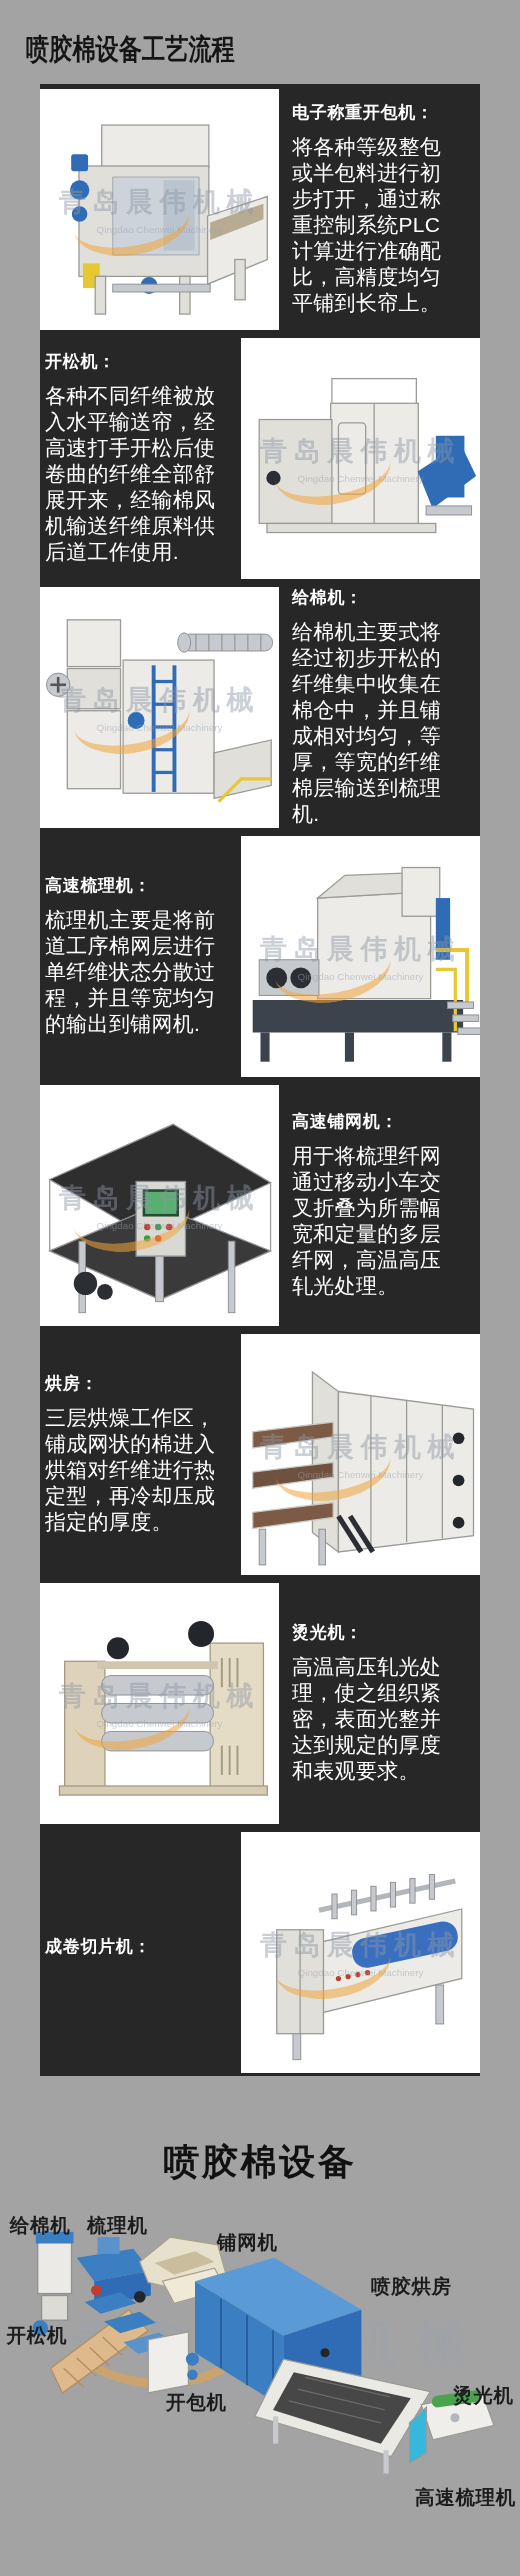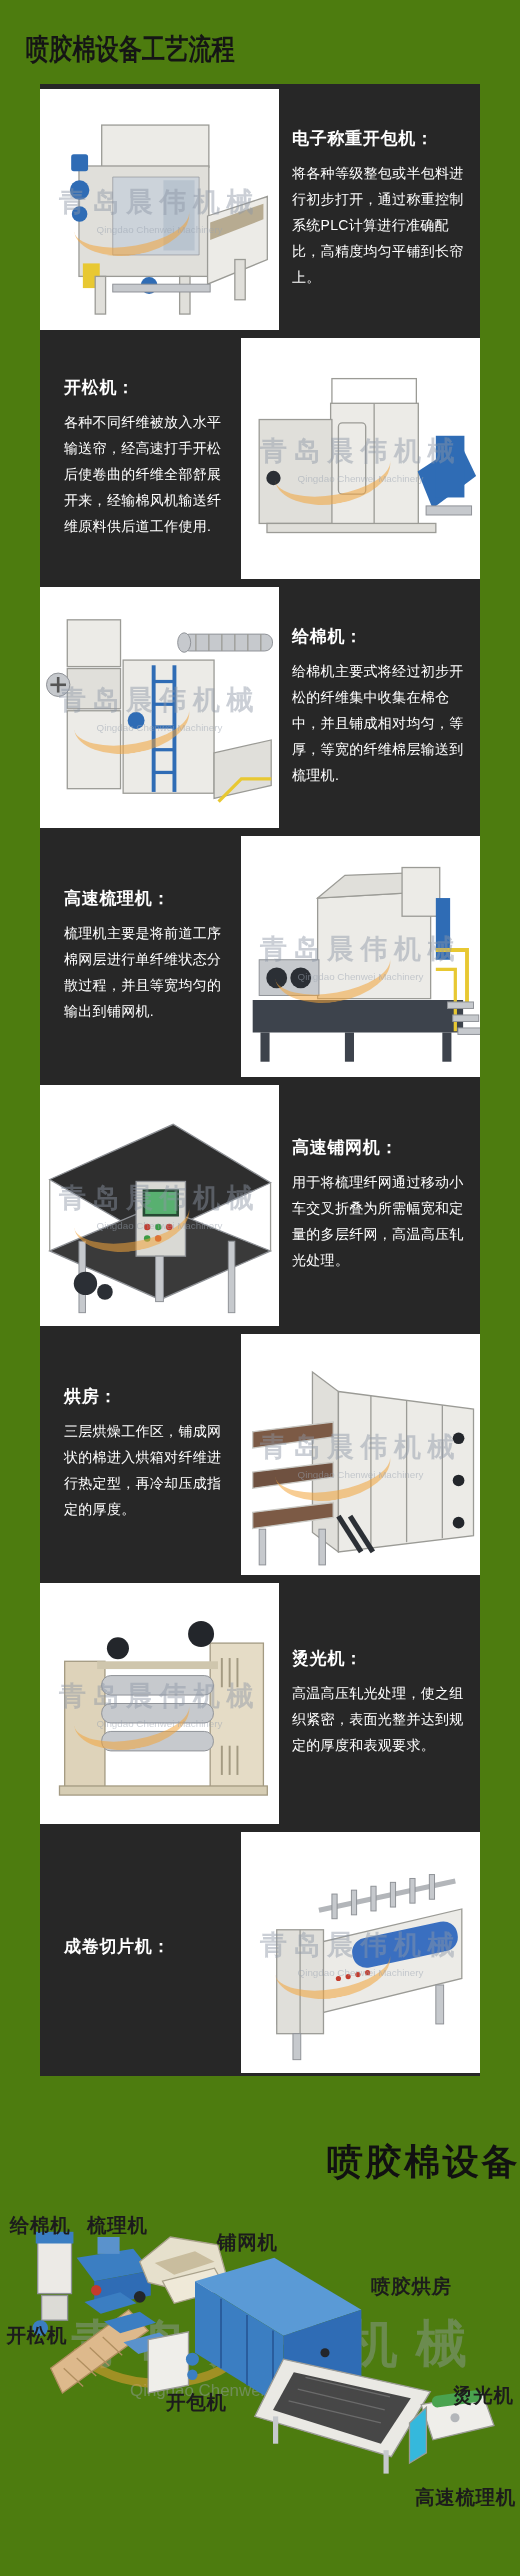--- a/index.html
+++ b/index.html
@@ -1,54 +1,54 @@
 <!DOCTYPE html>
 <html style="font-size:10.4px"><head>
 <meta charset="utf-8">
 <style>
   html,body{margin:0;padding:0;background:#ffffff;}
   body{width:520px;font-family:"Liberation Sans","DejaVu Sans",sans-serif;}
-  .page{position:relative;width:520px;height:2576px;background:#4d7c0f;overflow:hidden;}
+  .page{position:relative;width:520px;height:2576px;background:#a3a3a3;overflow:hidden;}
 
   
   .main-title{
     position:absolute;left:26px;top:30px;margin:0;
     font-size:29px;font-weight:bold;color:#151515;letter-spacing:0;
     transform:scaleX(.80);transform-origin:left top;white-space:nowrap;
   }
 
   
   .sections{position:absolute;left:40px;top:84px;width:440px;}
   .sec{display:flex;width:440px;height:249px;background:#272727;}
   .sec.right{flex-direction:row-reverse;}
   .photo{
     position:relative;width:239px;height:241px;margin-top:5.2px;background:#ffffff;
     flex:none;overflow:hidden;
   }
   .sec.left  .photo{margin-right:0;}
   .sec.right .photo{margin-left:0;}
   .txt{
     flex:1;display:flex;flex-direction:column;justify-content:center;
-    color:#ffffff;padding:0 14px 0 13px;
+    color:#ffffff;padding:0 27px 0 13px;
   }
-  .sec.right .txt{padding:0 9px 0 24px;}
+  .sec.right .txt{padding:0 9px 0 5px;}
   .hd{margin:0 0 10.4px 0;font-size:17px;font-weight:bold;letter-spacing:0.7px;}
-  .bd{margin:0;font-size:14px;line-height:26px;letter-spacing:0.3px;}
+  .bd{margin:0;font-size:21px;line-height:26px;letter-spacing:0.3px;}
 
   
   .wm{position:absolute;left:0;top:0;width:100%;height:100%;pointer-events:none;
       display:flex;flex-direction:column;align-items:center;justify-content:center;}
   .wm::before{content:"";position:absolute;width:117px;height:59px;left:32.5px;top:98px;
       border-bottom:9px solid rgba(243,164,58,.55);border-radius:50%;transform:rotate(-10deg);}
   .wm-cn{font-size:27px;letter-spacing:6.5px;color:#8d97a6;opacity:.45;font-family:"Liberation Serif","DejaVu Serif",serif;font-weight:bold;white-space:nowrap;}
   .wm-en{font-size:9.8px;color:#9aa3b0;opacity:.5;margin-top:3.9px;white-space:nowrap;}
 
   
   .footer-title{
-    position:absolute;left:0;top:2138px;width:520px;margin:0;text-align:right;
+    position:absolute;left:0;top:2138px;width:520px;margin:0;text-align:center;
     font-size:36px;font-weight:bold;color:#111;letter-spacing:2.6px;
   }
   .diagram{position:absolute;left:0;top:2198px;width:520px;height:351px;}
   .diagram svg{position:absolute;left:0;top:0;}
   .dlabel{position:absolute;font-size:19.5px;font-weight:bold;color:#1c1c1c;white-space:nowrap;letter-spacing:0.7px;}
   .lbl-gmj{left:9.8px;top:14.3px;}
   .lbl-slj{left:87px;top:14.3px;}
   .lbl-pwj{left:217px;top:31px;}
   .lbl-pjhf{left:323px;top:75px;padding-left:48px;}
   .lbl-ksj{left:6.5px;top:124px;}

